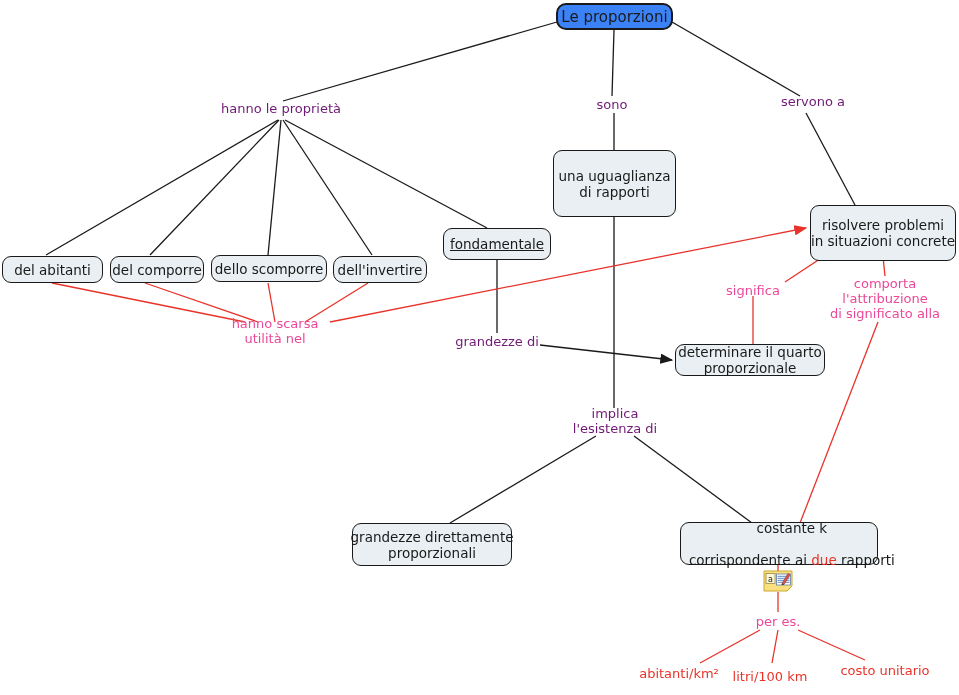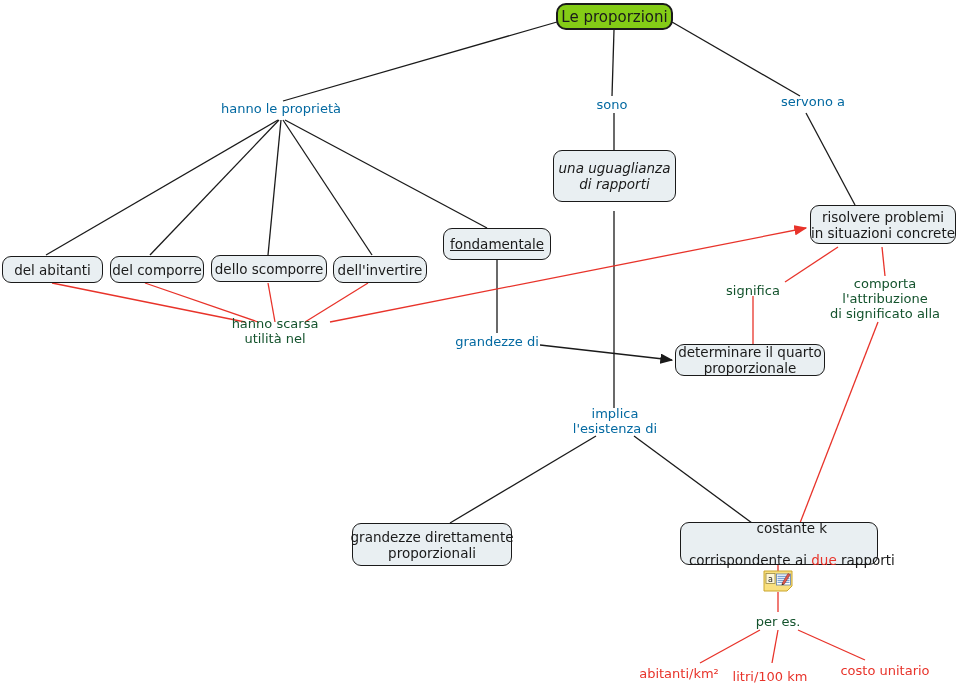--- a/index.html
+++ b/index.html
@@ -22,35 +22,35 @@
     line-height:16px;
     text-align:center;
     display:flex;
     align-items:center;
     justify-content:center;
     padding:3px 8px;
     white-space:pre;
     box-shadow:0 0 0 0 rgba(0,0,0,0);
   }
   .node.root{
-    background:#84cc16;
+    background:#3b82f6;
     border:2px solid #1a1a1a;
     border-radius:10px;
     font-size:15px;
   }
   .linklabel{
     position:absolute;
     font-size:13px;
     line-height:15px;
-    color:#0369a1;
+    color:#701a75;
     text-align:center;
     white-space:pre;
     transform:translateX(-50%);
   }
-  .linklabel.red{color:#14532d;}
+  .linklabel.red{color:#ec4899;}
   .leafred{
     position:absolute;
     font-size:13px;
     line-height:15px;
     color:#e8332a;
     white-space:pre;
     text-align:center;
     transform:translateX(-50%);
   }
   .redword{color:#e8332a;}
@@ -129,24 +129,24 @@
       <path d="M798,630 L865,660"></path>
     </g>
   </svg>
 
   <div class="node root" style="left:556px;top:3px;width:117px;height:27px;">Le proporzioni</div>
 
   <div class="linklabel" style="left:281px;top:101px;">hanno le proprietà</div>
   <div class="linklabel" style="left:612px;top:97px;">sono</div>
   <div class="linklabel" style="left:797px;top:94px;margin-left:16px;">servono a</div>
 
-  <div class="node" style="left:553px;top:150px;width:123px;height:52px;font-style:italic;">una uguaglianza
+  <div class="node" style="left:553px;top:150px;width:123px;height:67px;">una uguaglianza
 di rapporti</div>
 
-  <div class="node" style="left:810px;top:205px;width:146px;height:39px;">risolvere problemi
+  <div class="node" style="left:810px;top:205px;width:146px;height:56px;">risolvere problemi
 in situazioni concrete</div>
 
   <div class="node" style="left:2px;top:256px;width:101px;height:27px;">del abitanti</div>
   <div class="node" style="left:110px;top:256px;width:94px;height:27px;">del comporre</div>
   <div class="node" style="left:211px;top:255px;width:116px;height:27px;">dello scomporre</div>
   <div class="node" style="left:333px;top:256px;width:94px;height:27px;border-radius:10px;">dell'invertire</div>
 
   <div class="node" style="left:443px;top:228px;width:108px;height:32px;text-decoration:underline;">fondamentale</div>
 
   <div class="linklabel red" style="left:275px;top:316px;">hanno scarsa

